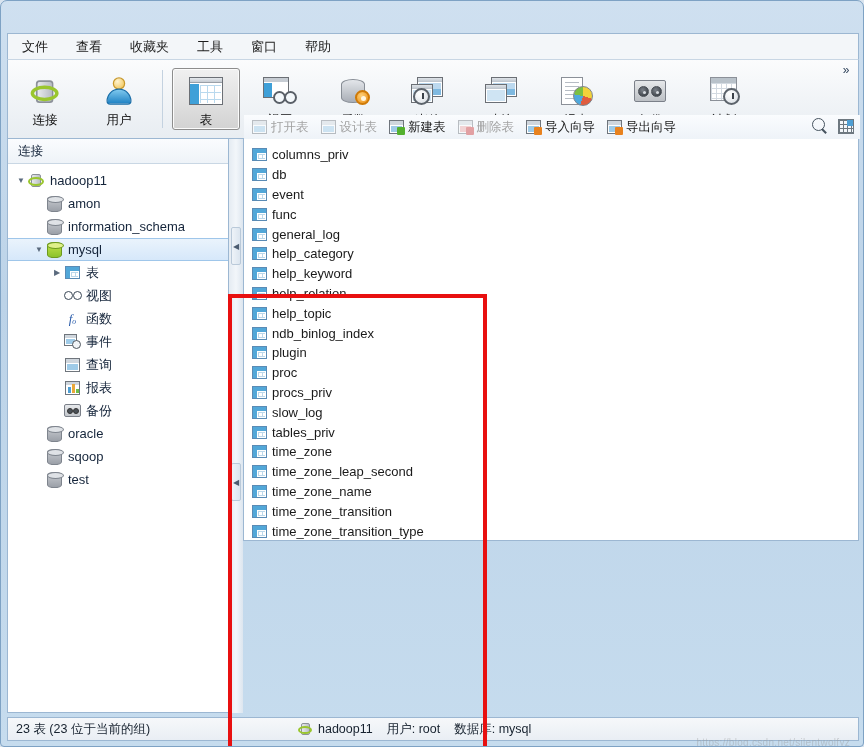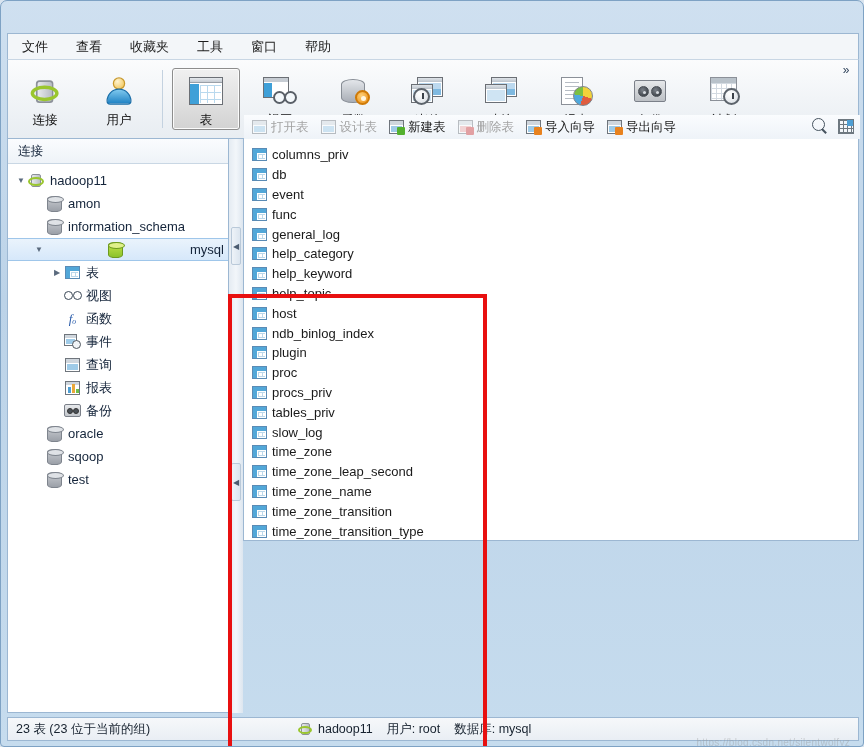--- a/index.html
+++ b/index.html
@@ -120,21 +120,20 @@
   }
   .tree { padding-top: 5px; font-size: 13px; color: #14243a; }
   .tree-row {
     height: 23px; display: flex; align-items: center;
     padding-right: 4px; white-space: nowrap;
   }
   .tree-row.selected {
     background: linear-gradient(to bottom, #eaf3fc 0%, #d6e8fa 100%);
     border: 1px solid #9fc6ea; border-left: none; border-right: none;
     height: 23px;
-    justify-content: space-between;
   }
   .tw { display: inline-block; width: 14px; text-align: center; font-size: 8px; color: #5a6a7d; }
   .tw.down::before { content: "\25BC"; }
   .tw.right::before { content: "\25B6"; }
   .tnode-ico { width: 17px; height: 17px; margin-right: 5px; position: relative; flex: none; }
   .tlabel { font-size: 13px; }
 
   
   .splitter {
     position: absolute; left: 222px; top: 0; width: 14px; height: 574px;
@@ -779,36 +778,36 @@
               </span>
             </span>
             <span class="tl-name">help_keyword</span>
           </div>
           <div class="tl-row">
             <span class="tl-ico" style="display: flex; align-items: center;">
               <span class="ic-table">
                 <span class="ic-table-grid"></span>
               </span>
             </span>
+            <span class="tl-name">help_relation</span>
+          </div>
+          <div class="tl-row">
+            <span class="tl-ico" style="display: flex; align-items: center;">
+              <span class="ic-table">
+                <span class="ic-table-grid"></span>
+              </span>
+            </span>
             <span class="tl-name">help_topic</span>
           </div>
           <div class="tl-row">
             <span class="tl-ico" style="display: flex; align-items: center;">
               <span class="ic-table">
                 <span class="ic-table-grid"></span>
               </span>
             </span>
-            <span class="tl-name">host</span>
-          </div>
-          <div class="tl-row">
-            <span class="tl-ico" style="display: flex; align-items: center;">
-              <span class="ic-table">
-                <span class="ic-table-grid"></span>
-              </span>
-            </span>
             <span class="tl-name">ndb_binlog_index</span>
           </div>
           <div class="tl-row">
             <span class="tl-ico" style="display: flex; align-items: center;">
               <span class="ic-table">
                 <span class="ic-table-grid"></span>
               </span>
             </span>
             <span class="tl-name">plugin</span>
           </div>
@@ -827,29 +826,29 @@
               </span>
             </span>
             <span class="tl-name">procs_priv</span>
           </div>
           <div class="tl-row">
             <span class="tl-ico" style="display: flex; align-items: center;">
               <span class="ic-table">
                 <span class="ic-table-grid"></span>
               </span>
             </span>
+            <span class="tl-name">slow_log</span>
+          </div>
+          <div class="tl-row">
+            <span class="tl-ico" style="display: flex; align-items: center;">
+              <span class="ic-table">
+                <span class="ic-table-grid"></span>
+              </span>
+            </span>
             <span class="tl-name">tables_priv</span>
-          </div>
-          <div class="tl-row">
-            <span class="tl-ico" style="display: flex; align-items: center;">
-              <span class="ic-table">
-                <span class="ic-table-grid"></span>
-              </span>
-            </span>
-            <span class="tl-name">slow_log</span>
           </div>
           <div class="tl-row">
             <span class="tl-ico" style="display: flex; align-items: center;">
               <span class="ic-table">
                 <span class="ic-table-grid"></span>
               </span>
             </span>
             <span class="tl-name">time_zone</span>
           </div>
           <div class="tl-row">

